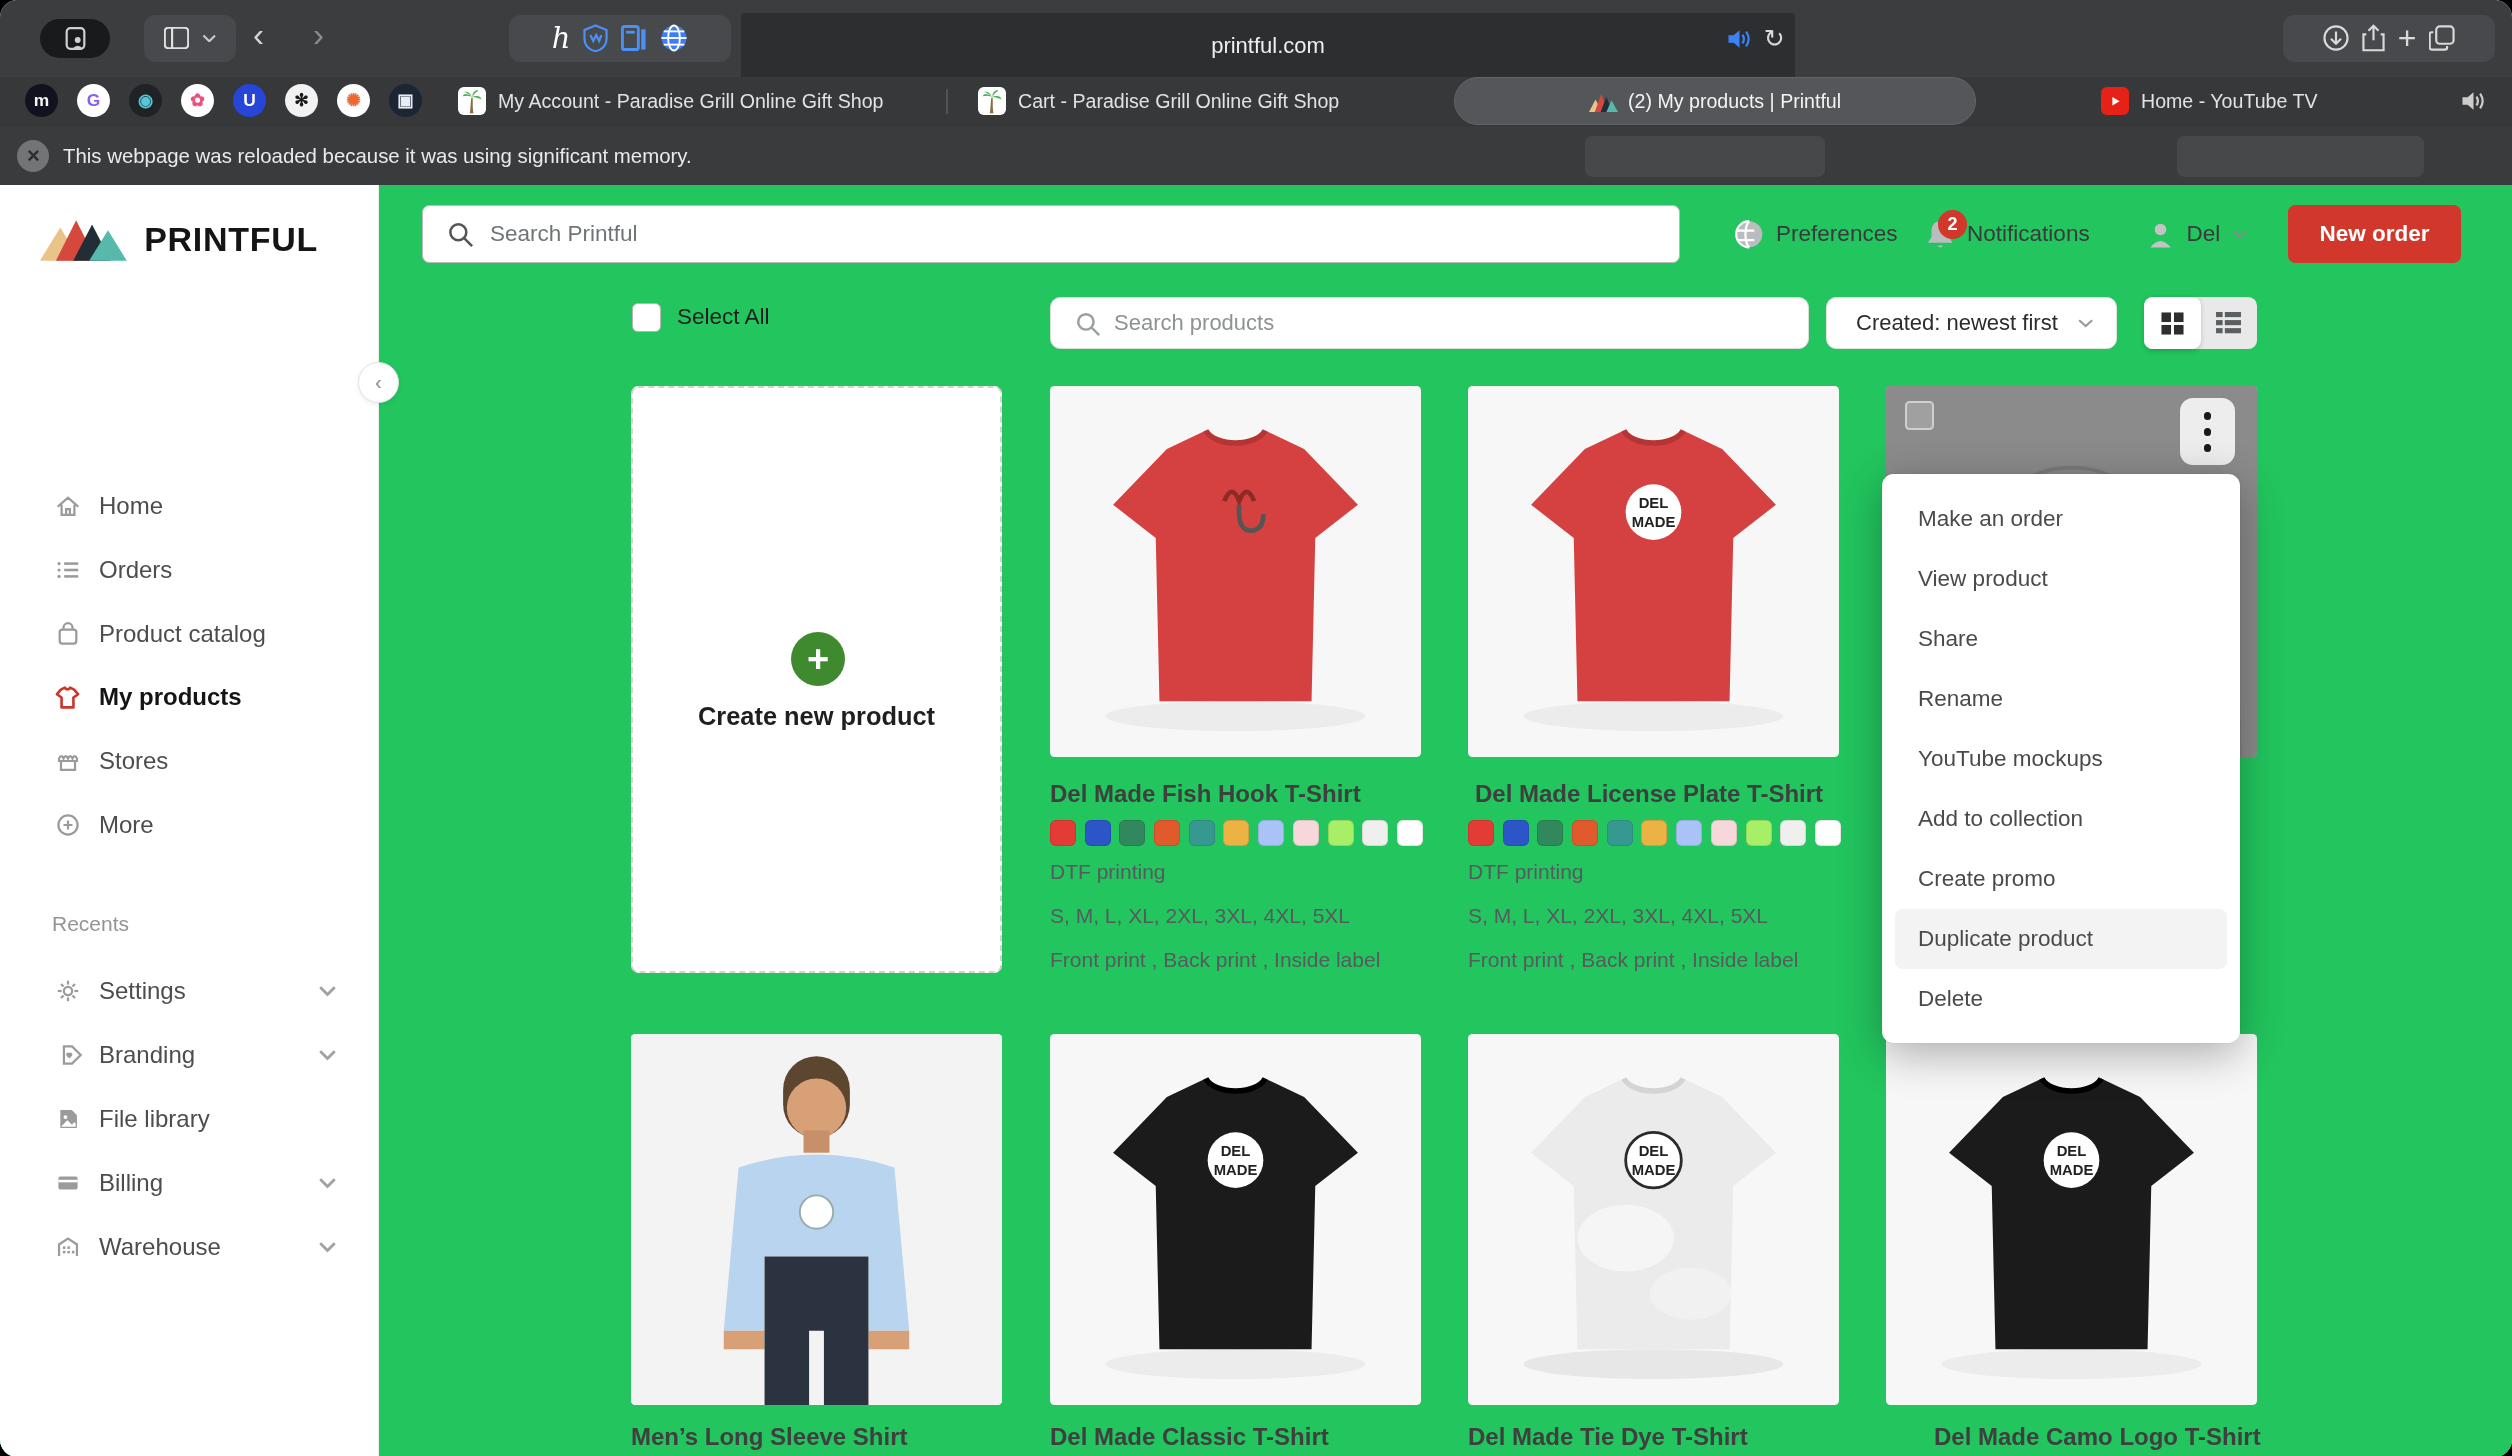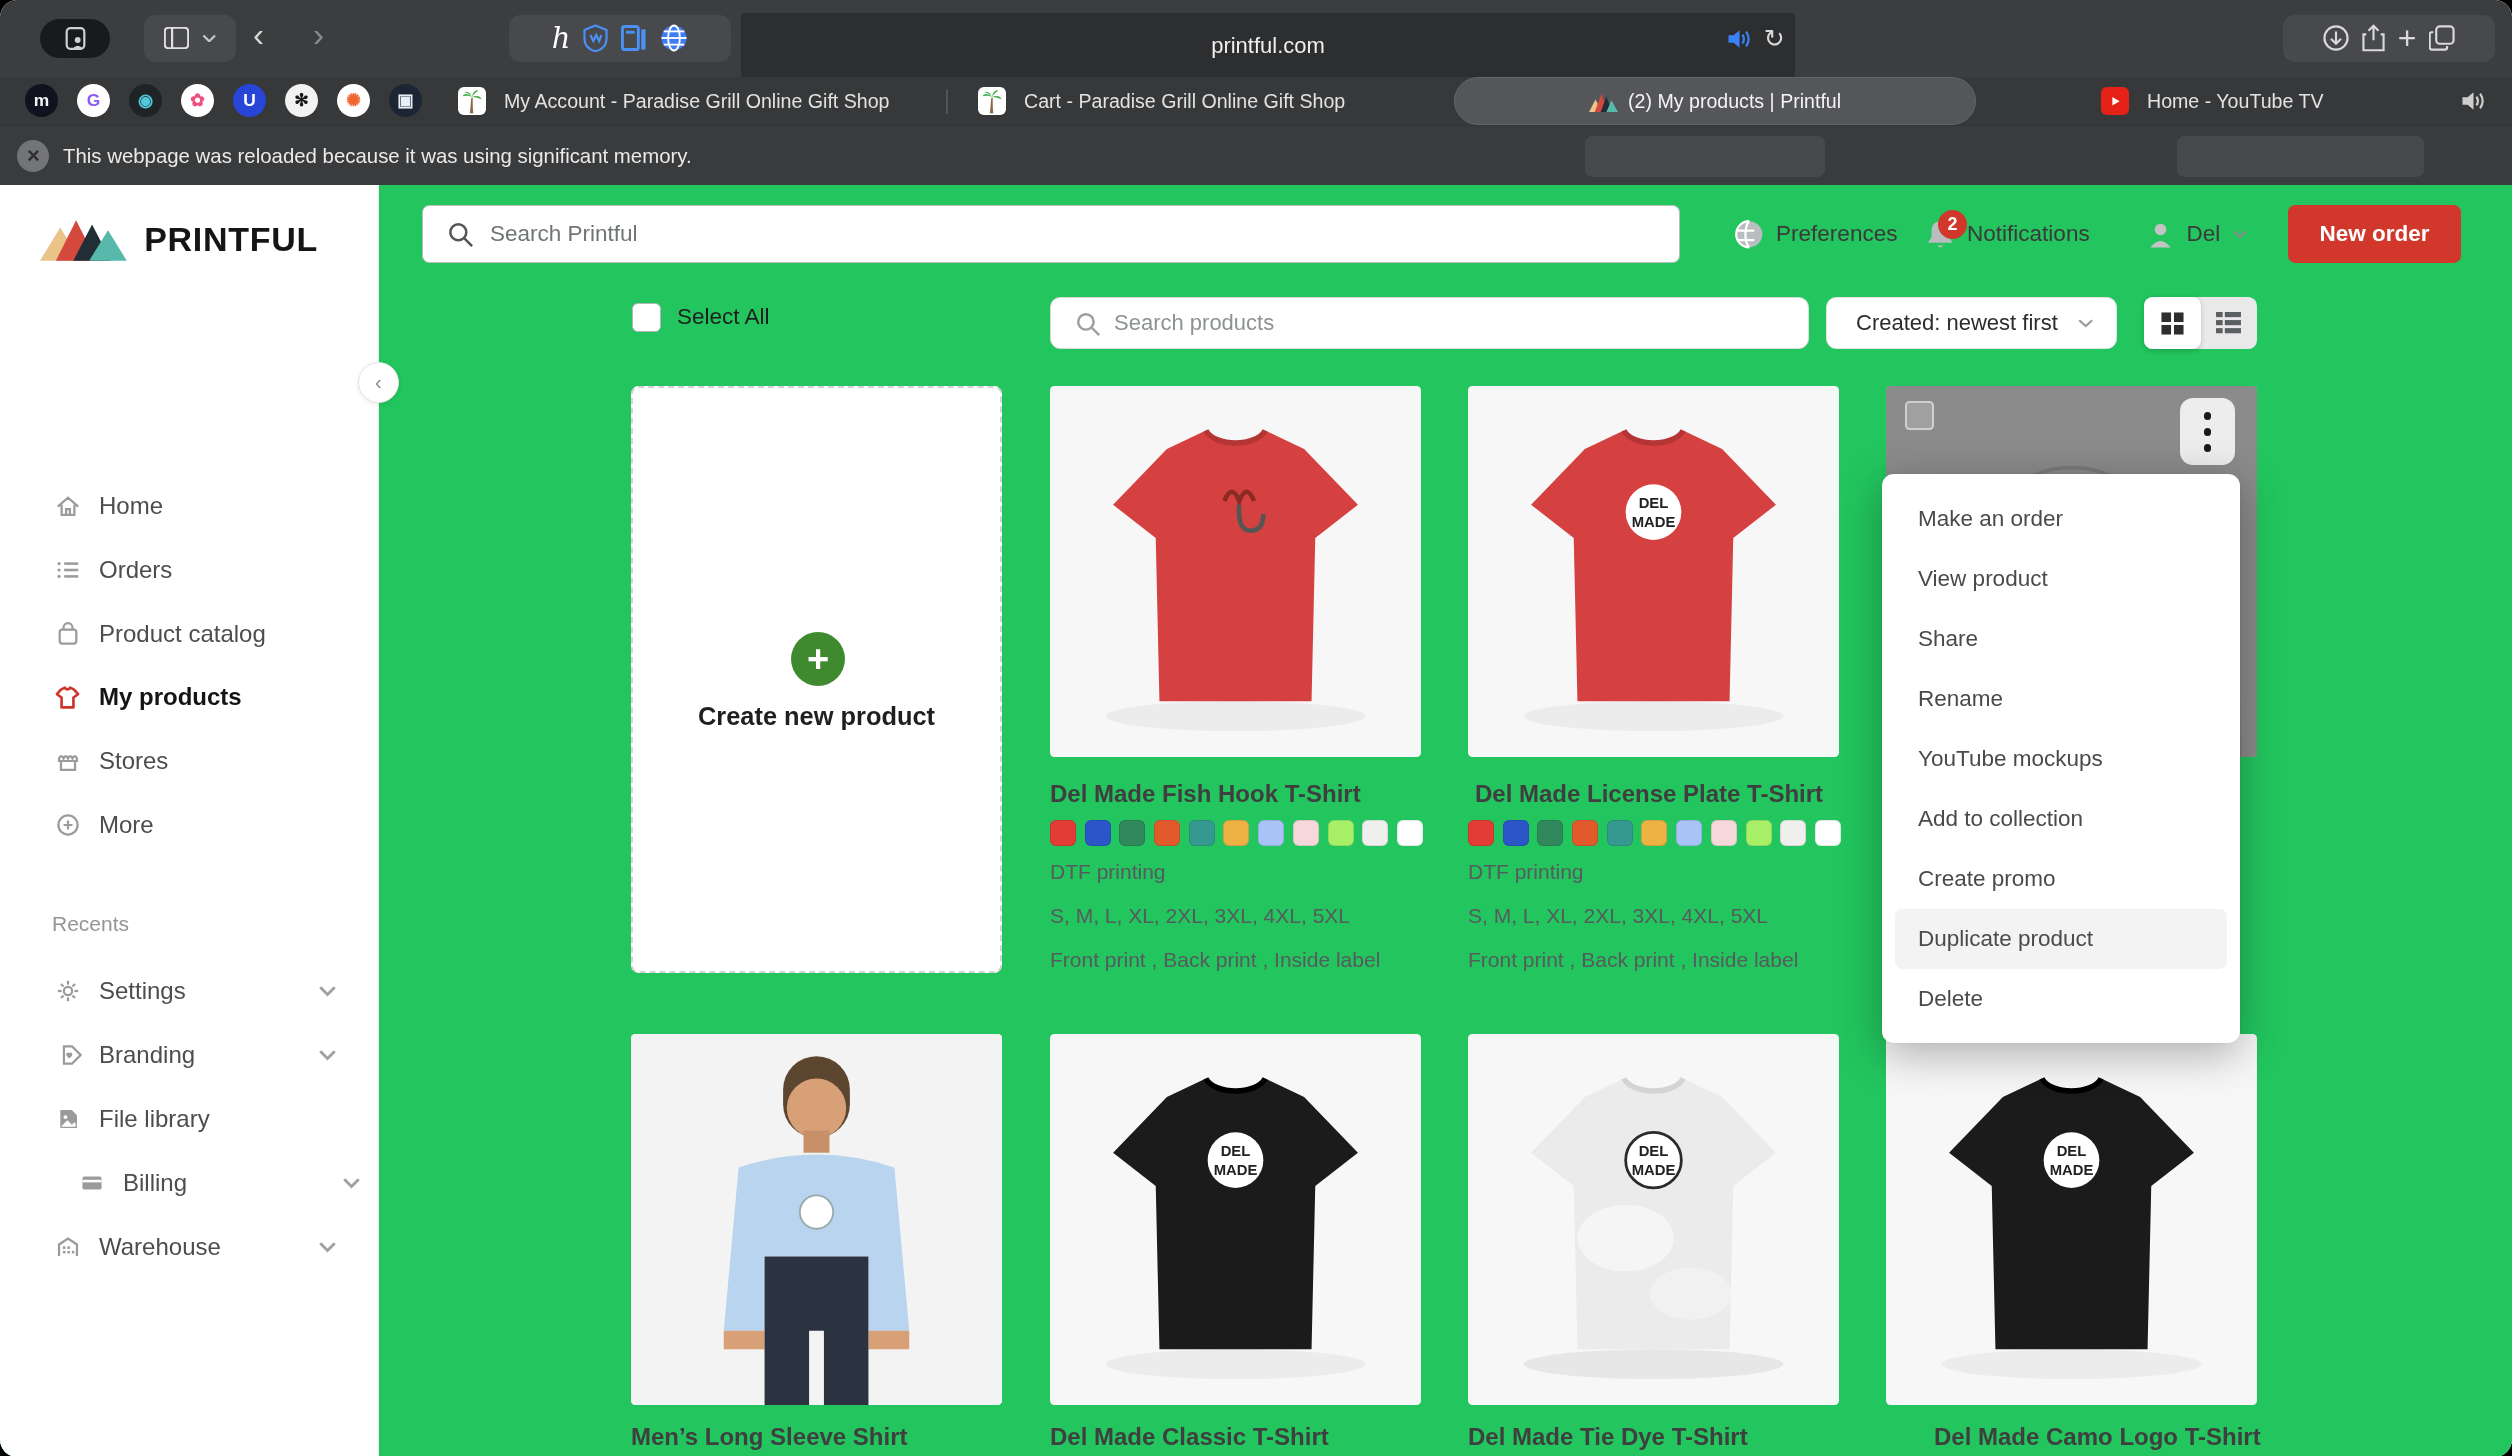--- a/index.html
+++ b/index.html
@@ -11,21 +11,21 @@
   .tl-pill{position:absolute;left:40px;top:19px;width:70px;height:39px;border-radius:19.6px;background:#191a1c;display:flex;align-items:center;justify-content:center;}
   .chrome-btn{position:absolute;top:14.5px;height:47px;border-radius:11.6px;background:#48494c;display:flex;align-items:center;justify-content:center;gap:13px;}
   .nav-arrow{position:absolute;top:16px;font-size:33px;color:#d6d6d6;}
   .urlbar{position:absolute;left:741px;top:13px;width:1054px;height:66px;border-radius:4px;background:#2d2e30;display:flex;align-items:center;justify-content:center;}
   .urlbar .url{color:#efefef;font-size:22px;}
   .url-right{position:absolute;right:10.2px;top:0;height:51px;display:flex;align-items:center;gap:11.6px;}
   .reload{color:#d9d9d9;font-size:25px;}
   .tabstrip{position:absolute;left:0;top:77px;width:100%;height:48px;background:#37383a;}
   .pins{position:absolute;left:25px;top:7.3px;display:flex;gap:19px;}
   .pin{width:33px;height:33px;border-radius:50%;display:flex;align-items:center;justify-content:center;font-size:17.4px;font-weight:bold;}
-  .tab{position:absolute;top:0;height:48px;display:flex;align-items:center;gap:18px;color:#e2e2e2;font-size:19.6px;}
+  .tab{position:absolute;top:0;height:48px;display:flex;align-items:center;gap:12px;color:#e2e2e2;font-size:19.6px;}
   .tab-active{position:absolute;left:1454px;top:0;width:522px;height:48px;border-radius:24px;background:#55565a;border:1.5px solid #636468;box-sizing:border-box;display:flex;align-items:center;justify-content:center;gap:10.2px;color:#f4f4f4;font-size:19.6px;}
   .tabsep{position:absolute;left:946px;top:11.6px;width:1.5px;height:25px;background:#525356;}
   .favicon{width:28px;height:28px;border-radius:5.8px;display:flex;align-items:center;justify-content:center;background:#fff;}
   .notice{position:absolute;left:0;top:125px;width:100%;height:60px;background:#3a3b3d;border-top:0.7px solid #333436;}
   .notice-close{position:absolute;left:17.4px;top:14px;width:32px;height:32px;border-radius:50%;background:#737477;color:#2e2e2e;font-size:22px;font-weight:bold;display:flex;align-items:center;justify-content:center;}
   .notice-text{position:absolute;left:63px;top:0;height:60px;display:flex;align-items:center;color:#eaeaea;font-size:20.4px;}
   .lump{position:absolute;top:10.2px;height:41px;border-radius:7.3px;background:#47484a;}
 
   
   .app{position:absolute;left:0;top:185px;width:2512px;height:1272px;background:#22c55e;}
@@ -328,21 +328,21 @@
       <div class="nav-item" style="top:902px;">
         <span class="ic">
               <svg width="32" height="32" viewBox="0 0 100 100">
                 <path d="M26,22 H62 L78,38 V78 H26 Z" fill="#9b9b9b"></path>
                 <circle cx="42" cy="44" r="6" fill="#fff"></circle>
                 <path d="M30,72 L48,54 L62,68 L70,60 L74,64 V74 H30 Z" fill="#fff"></path>
               </svg>
             </span>
         <span class="lb">File library</span>
       </div>
-      <div class="nav-item" style="top:966px;margin-left:24px;">
+      <div class="nav-item" style="top:966px;">
         <span class="ic">
               <svg width="32" height="32" viewBox="0 0 100 100">
                 <rect x="20" y="30" width="60" height="40" rx="6" fill="#9b9b9b"></rect>
                 <rect x="20" y="40" width="60" height="8" fill="#fff"></rect>
               </svg>
             </span>
         <span class="lb">Billing</span>
         <span class="chev">
               <svg width="19" height="11.6" viewBox="0 0 26 16">
                 <polyline points="3,3 13,13 23,3" fill="none" stroke="#a2a2a2" stroke-width="4"></polyline>

